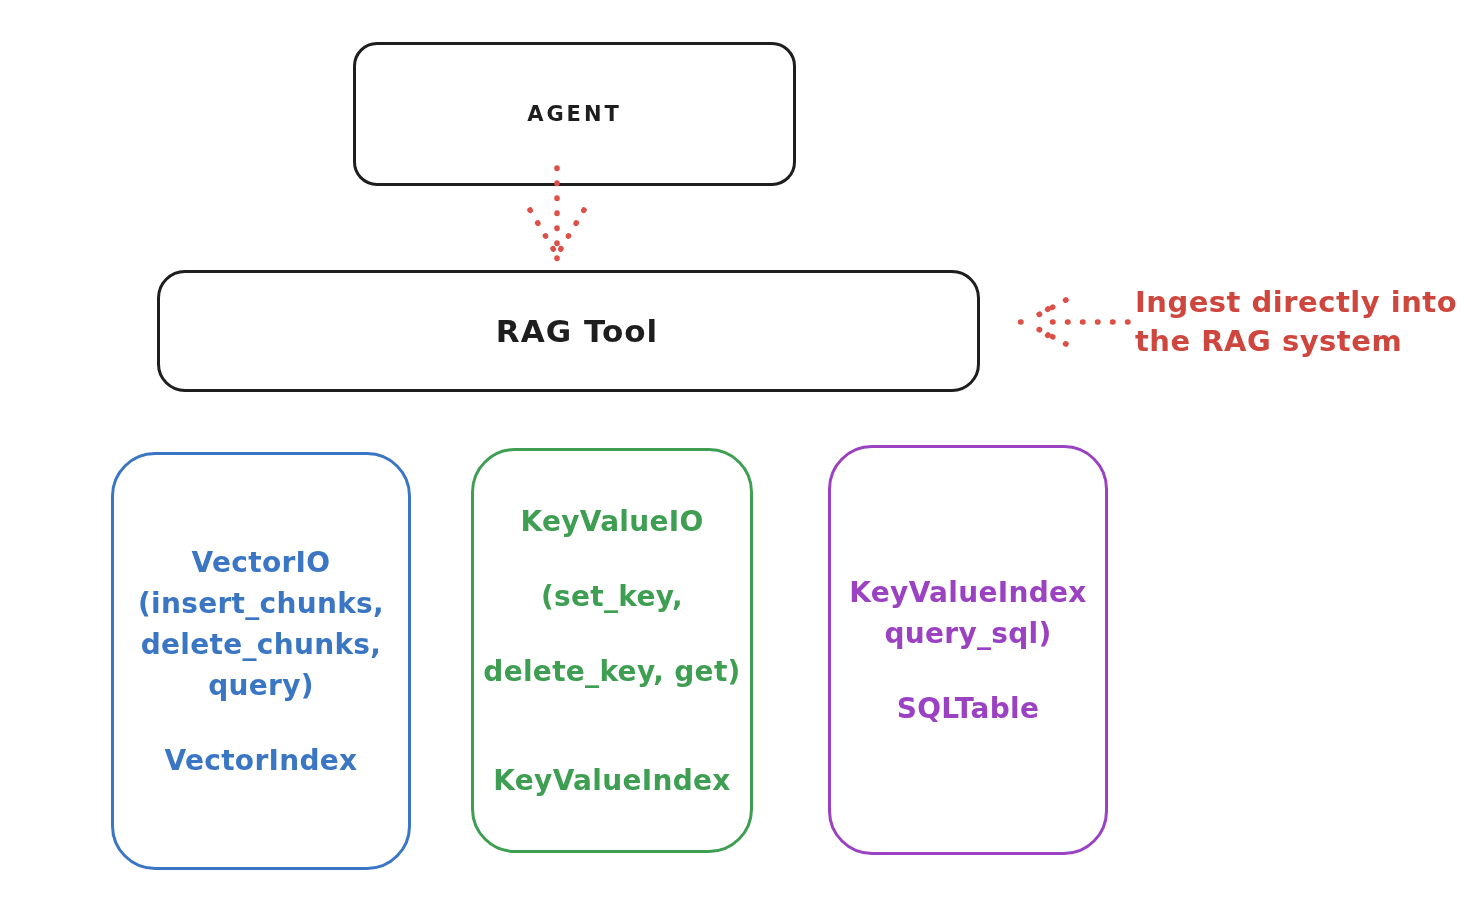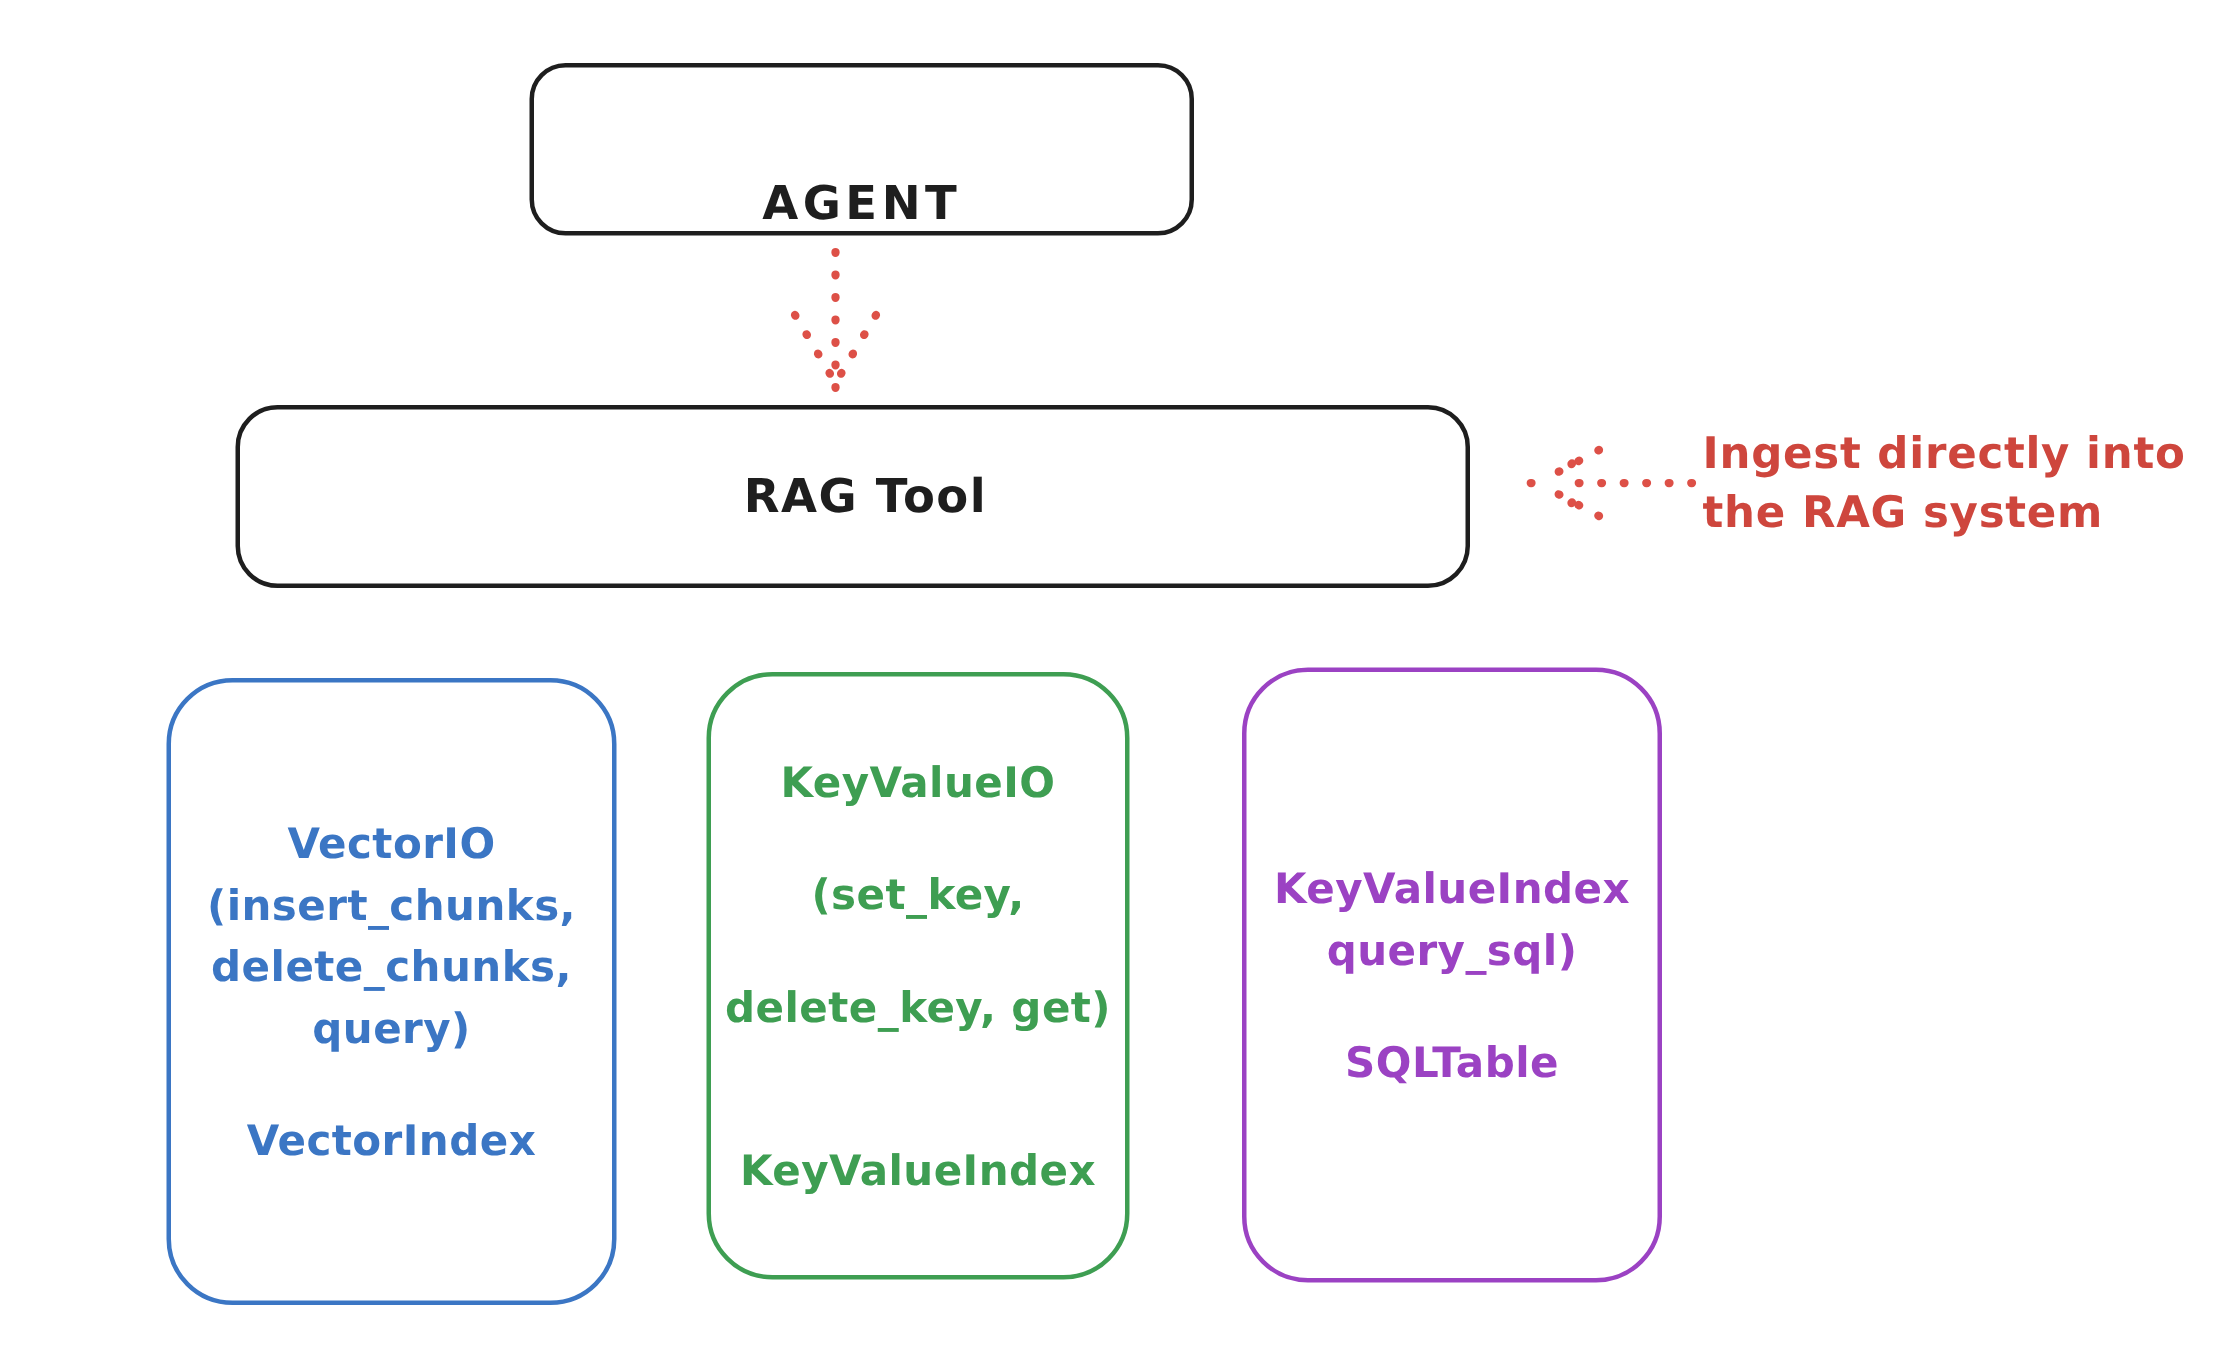--- a/index.html
+++ b/index.html
@@ -20,28 +20,27 @@
     box-sizing: border-box;
     background: #ffffff;
     display: flex;
     align-items: center;
     justify-content: center;
     text-align: center;
   }
   
   .agent-box {
     left: 353px; top: 42px;
-    width: 443px; height: 115px;
+    width: 443px; height: 144px;
     border: 3.5px solid #1e1e1e;
     border-radius: 24px;
     color: #1e1e1e;
-    font-size: 31px;
+    font-size: 21px;
     font-weight: 600;
     letter-spacing: 3px;
-    align-items: flex-end;
   }
   .rag-box {
     left: 157px; top: 270px;
     width: 823px; height: 122px;
     border: 3.5px solid #1e1e1e;
     border-radius: 28px;
     color: #1e1e1e;
     font-size: 31px;
     font-weight: 600;
     letter-spacing: 1px;

